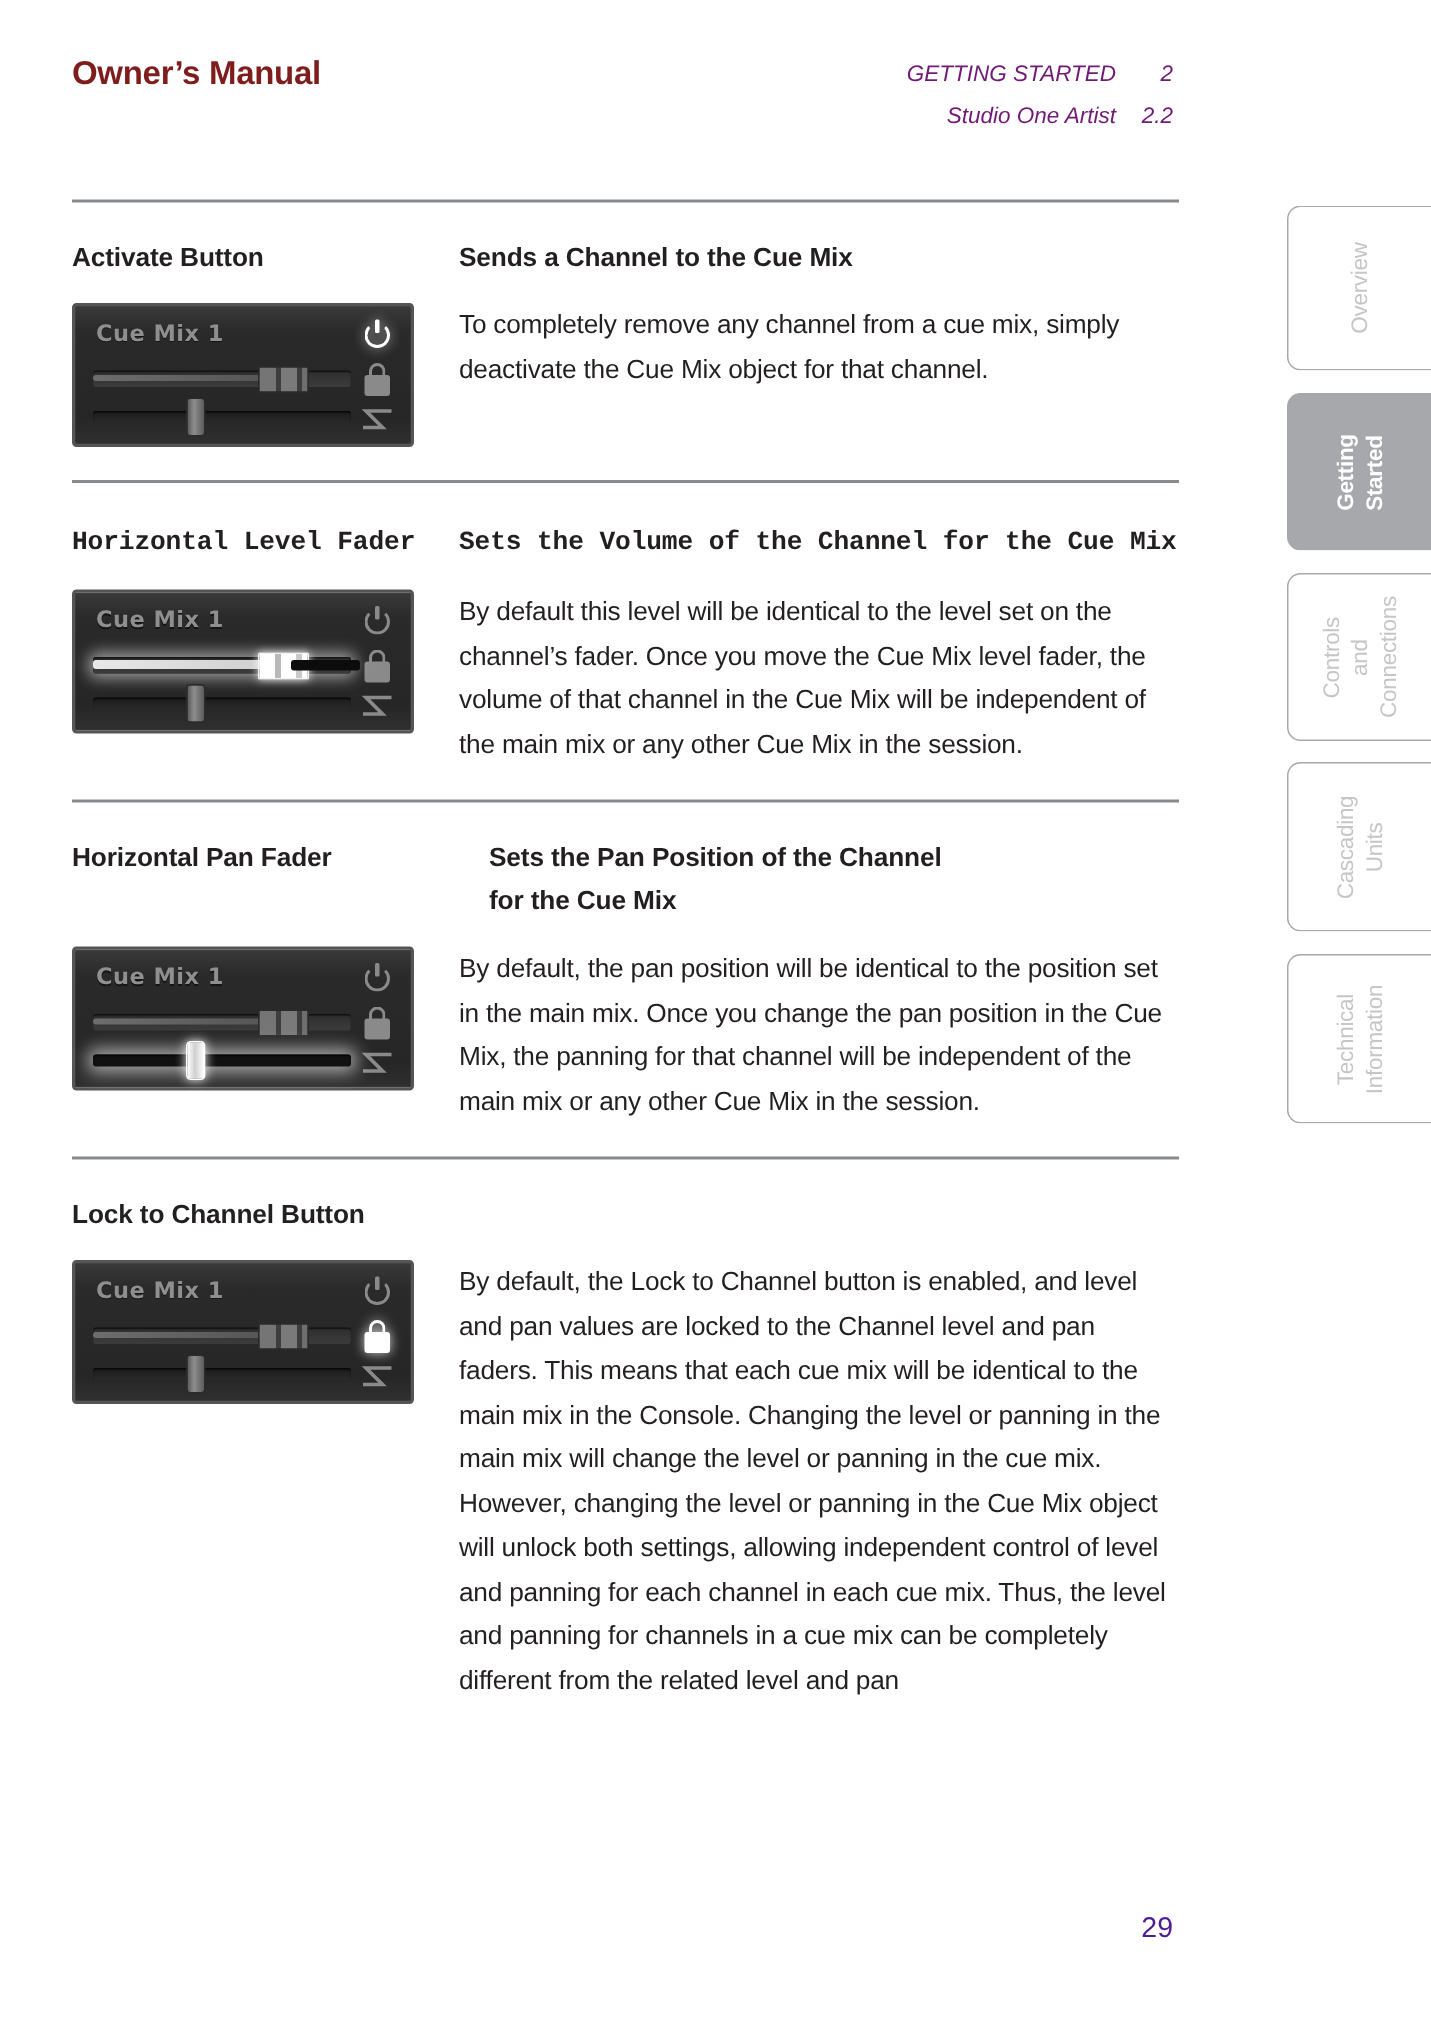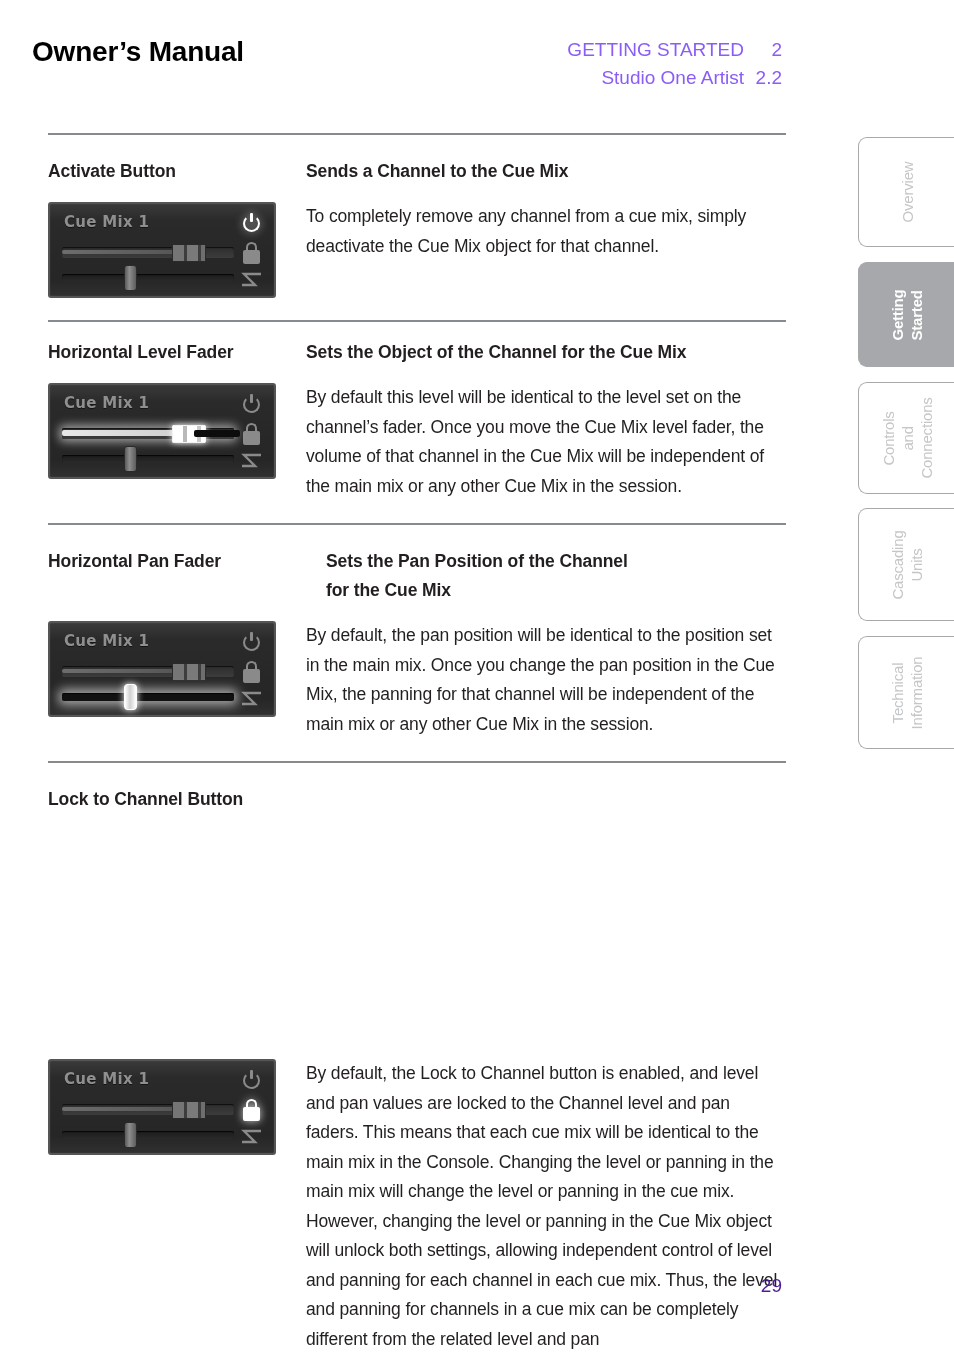--- a/index.html
+++ b/index.html
@@ -9,27 +9,27 @@
     background: #ffffff;
     font-family: "Liberation Sans", sans-serif;
     color: #231f20;
     overflow: hidden;
   }
   .page { position: relative; width: 954px; height: 1354px; background:#fff; }
 
   
   .header { position: absolute; top: 36px; left: 0; width: 954px; height: 70px; }
   .header-title {
-    position: absolute; left: 32px; top: 0;
-    font-size: 28px; font-weight: bold; letter-spacing: -0.2px;
-    color: #000000;
+    position: absolute; left: 48px; top: 0;
+    font-size: 22px; font-weight: bold; letter-spacing: -0.2px;
+    color: #7f1d1d;
   }
   .header-right {
     position: absolute; right: 172px; top: 0; text-align: right;
-    color: #8b5cf6; font-size: 19px; line-height: 28px;
+    color: #701a75; font-size: 15px; line-height: 28px; font-style: italic;
   }
   .hr-line { white-space: nowrap; }
   .hr-num { display: inline-block; min-width: 38px; text-align: right; }
 
   
   .content { position: absolute; left: 48px; top: 0; width: 738px; }
 
   .divider { height: 2px; background: #888b8d; width: 738px; }
 
   .section { position: relative; width: 738px; }
@@ -243,23 +243,23 @@
           </div>
         </div>
         <div class="body-col">
           <p>To completely remove any channel from a cue mix, simply deactivate the Cue Mix object for that channel.</p>
         </div>
       </div>
     </div>
 
     <div class="divider"></div>
     <div class="section">
-      <div class="row-head" style="margin-top:16px;">
+      <div class="row-head" style="margin-top:26px;font-family:Liberation Mono, monospace;">
         <div class="term">Horizontal Level Fader</div>
-        <div class="definition" style="white-space:pre-line;">Sets the Object of the Channel for the Cue Mix</div>
+        <div class="definition" style="white-space:pre-line;">Sets the Volume of the Channel for the Cue Mix</div>
       </div>
       <div class="row-body" style="margin-top:16px; padding-bottom:22px;">
         <div class="figure-col">
           <div class="cuemix">
             <div class="cm-label">Cue Mix 1</div>
             <div class="cm-power">
                 <span class="ring"></span>
                 <span class="stem"></span>
               </div>
             <div class="cm-lock">
@@ -320,21 +320,21 @@
           </div>
         </div>
         <div class="body-col">
           <p>By default, the pan position will be identical to the position set in the main mix. Once you change the pan position in the Cue Mix, the panning for that channel will be independent of the main mix or any other Cue Mix in the session.</p>
         </div>
       </div>
     </div>
 
     <div class="divider"></div>
     <div class="section">
-      <div class="row-head" style="margin-top:22px;flex-direction:column;">
+      <div class="row-head" style="margin-top:22px;">
         <div class="term">Lock to Channel Button</div>
       </div>
       <div class="row-body" style="margin-top:16px;">
         <div class="figure-col">
           <div class="cuemix">
             <div class="cm-label">Cue Mix 1</div>
             <div class="cm-power">
                 <span class="ring"></span>
                 <span class="stem"></span>
               </div>

